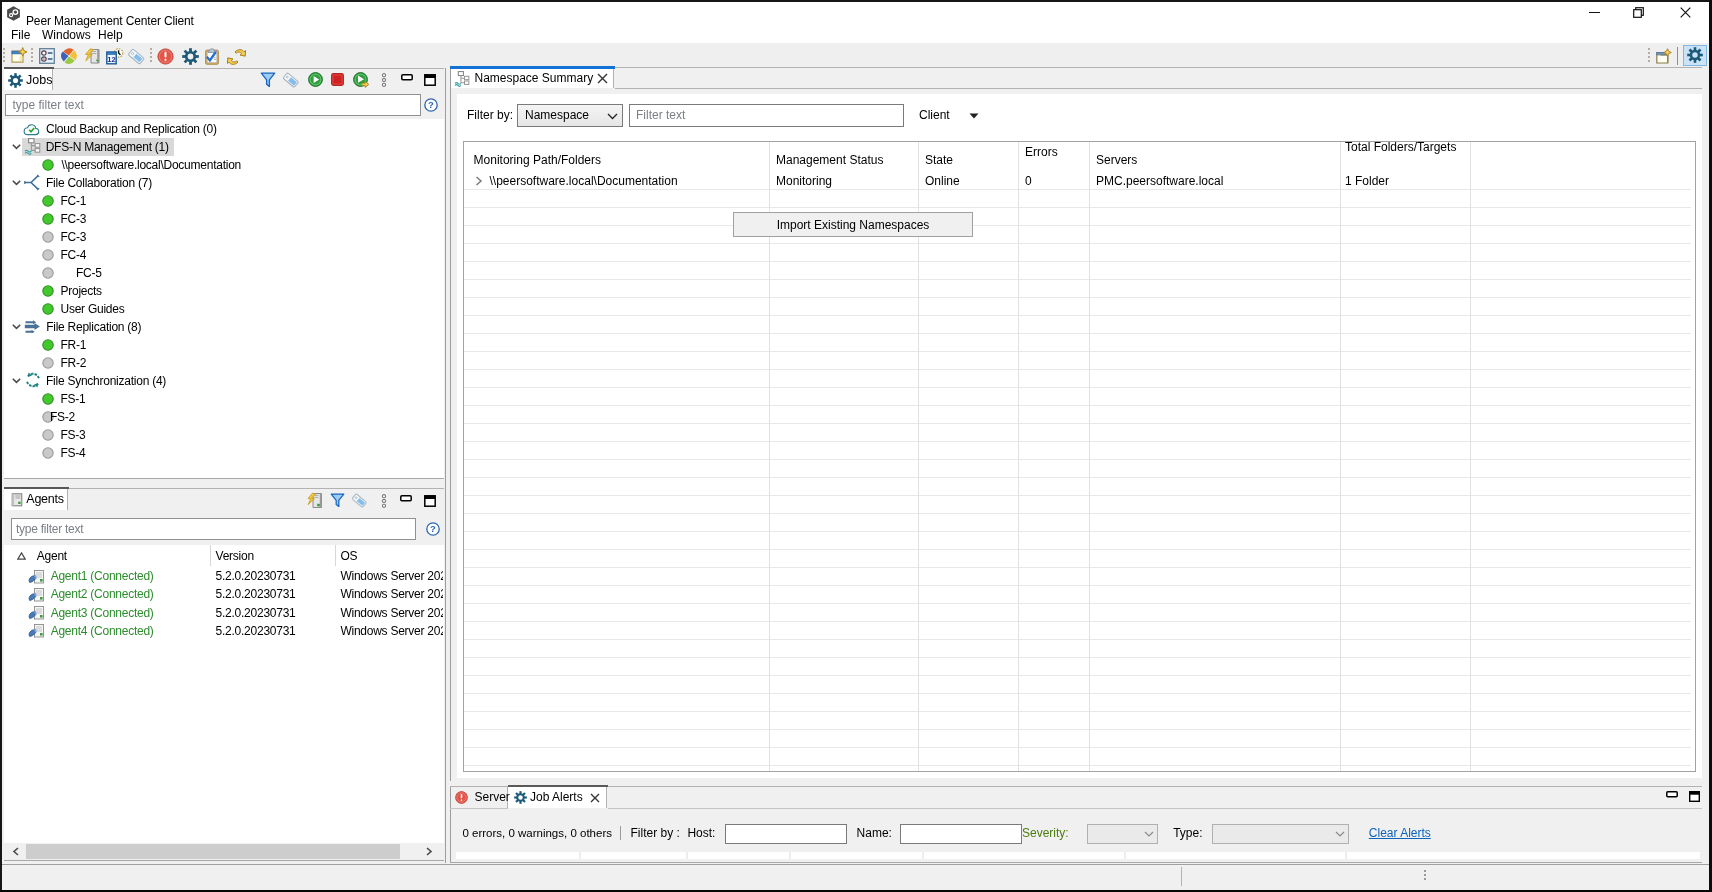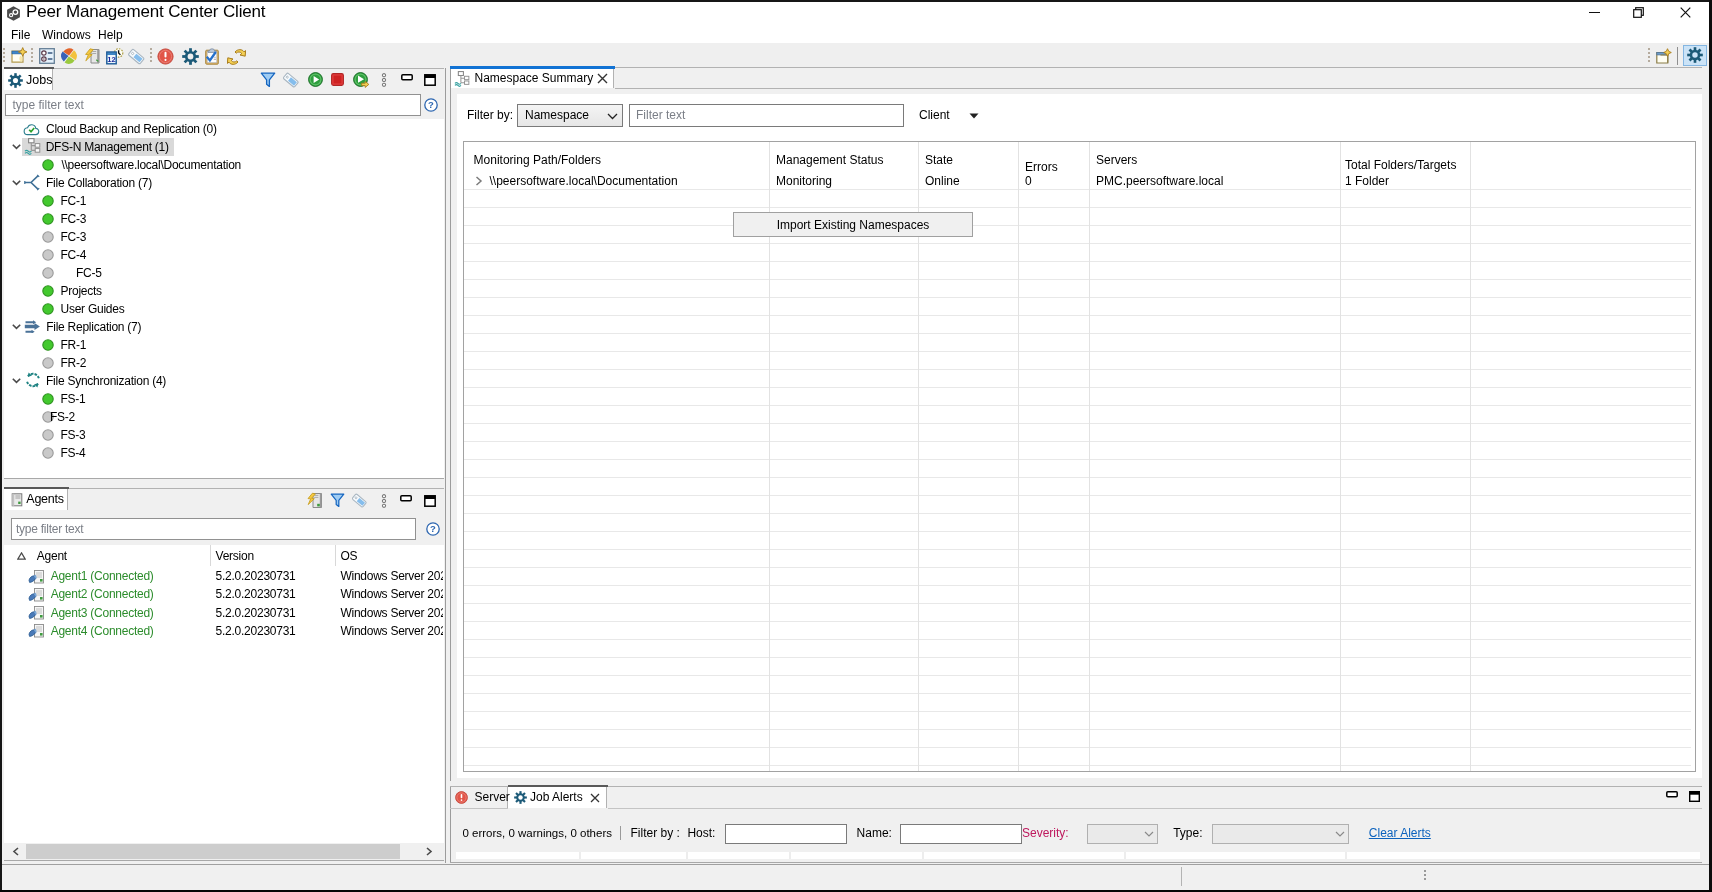--- a/index.html
+++ b/index.html
@@ -12,21 +12,21 @@
 <body>
 
 <div class="a" style="left:2px;top:2px;width:1707px;height:41px;background:#fff"></div>
 <div class="a" style="left:6px;top:6px">
 <svg width="15" height="15" viewBox="0 0 15 15">
       <polygon points="7.5,0.2 13.9,3.8 13.9,11.2 7.5,14.8 1.1,11.2 1.1,3.8" fill="#4b4b4b"></polygon>
       <circle cx="5.1" cy="9.2" r="1.55" fill="none" stroke="#fff" stroke-width="1.15"></circle>
       <circle cx="9.4" cy="6.1" r="2.3" fill="none" stroke="#fff" stroke-width="1.3"></circle>
     </svg>
 </div>
-<div class="t" style="left:26px;top:3px;font-size:17px;letter-spacing:-0.15px">Peer Management Center Client</div>
+<div class="t" style="left:26px;top:12px;font-size:12px;letter-spacing:-0.15px">Peer Management Center Client</div>
 
 <div class="a" style="left:1589px;top:12px;width:11px;height:1.4px;background:#111"></div>
 <div class="a" style="left:1633px;top:7px">
 <svg width="12" height="11" viewBox="0 0 12 11">
       <rect x="2.7" y="0.7" width="7.6" height="7.6" fill="#fff" stroke="#111" stroke-width="1.2"></rect>
       <rect x="0.7" y="2.7" width="7.6" height="7.6" fill="#fff" stroke="#111" stroke-width="1.2"></rect>
     </svg>
 </div>
 <div class="a" style="left:1680px;top:7px">
 <svg width="11" height="11" viewBox="0 0 11 11">
@@ -350,21 +350,21 @@
           <path d="M0.8,0.8 L4.5,4.4 L8.2,0.8" stroke="#4a4a4a" stroke-width="1.6" fill="none"></path>
         </svg>
       </div>
 <div class="a" style="left:24px;top:319px">
 <svg width="17" height="14" viewBox="0 0 17 14">
           <path d="M1.5,2.3 h7.5 v-1 l3.2,2 -3.2,2 v-1 h-7.5 z" fill="#4a7298" stroke="none"></path>
           <path d="M0.8,5.8 h9.7 v-1.9 l5.4,3.6 -5.4,3.6 v-1.9 h-9.7 z" fill="#4a7298"></path>
           <path d="M1.5,11.7 h6 v-1 l3.2,2 -3.2,2 v-1 h-6 z" fill="#4a7298"></path>
         </svg>
 </div>
-<div class="t" style="left:46.2px;top:317.7px">File Replication (7)</div>
+<div class="t" style="left:46.2px;top:317.7px">File Replication (8)</div>
 <div class="a" style="left:41.8px;top:338.7px">
         <svg width="12" height="12" viewBox="0 0 12 12">
           <circle cx="6" cy="6" r="5.2" fill="#43c92e" stroke="#2f9220" stroke-width="1.1"></circle>
         </svg>
       </div>
 <div class="t" style="left:60.5px;top:335.7px">FR-1</div>
 <div class="a" style="left:41.8px;top:356.7px">
         <svg width="12" height="12" viewBox="0 0 12 12">
           <circle cx="6" cy="6" r="5.2" fill="#c9c9c9" stroke="#9a9a9a" stroke-width="1.1"></circle>
         </svg>
@@ -607,23 +607,23 @@
 <div class="a" style="left:768.5px;top:142px;width:1px;height:629px;background:#e2e2e2"></div>
 <div class="a" style="left:918px;top:142px;width:1px;height:629px;background:#e2e2e2"></div>
 <div class="a" style="left:1018px;top:142px;width:1px;height:629px;background:#e2e2e2"></div>
 <div class="a" style="left:1089px;top:142px;width:1px;height:629px;background:#e2e2e2"></div>
 <div class="a" style="left:1339.5px;top:142px;width:1px;height:629px;background:#e2e2e2"></div>
 <div class="a" style="left:1469.5px;top:142px;width:1px;height:629px;background:#e2e2e2"></div>
 
 <div class="t" style="left:473.6px;top:150.5px">Monitoring Path/Folders</div>
 <div class="t" style="left:776px;top:150.5px">Management Status</div>
 <div class="t" style="left:925px;top:150.5px">State</div>
-<div class="t" style="left:1025px;top:158px">Errors</div>
+<div class="t" style="left:1025px;top:143px">Errors</div>
 <div class="t" style="left:1096px;top:150.5px">Servers</div>
-<div class="t" style="left:1345px;top:156px">Total Folders/Targets</div>
+<div class="t" style="left:1345px;top:138px">Total Folders/Targets</div>
 
 <div class="a" style="left:475px;top:175.6px">
       <svg width="8" height="10" viewBox="0 0 8 10">
         <path d="M1.5,1 L6,5 L1.5,9" stroke="#7b7b7b" stroke-width="1.5" fill="none"></path>
       </svg>
     </div>
 <div class="t" style="left:489.5px;top:171.6px">\\peersoftware.local\Documentation</div>
 <div class="t" style="left:776px;top:171.6px">Monitoring</div>
 <div class="t" style="left:925px;top:171.6px">Online</div>
 <div class="t" style="left:1025px;top:171.6px">0</div>
@@ -683,21 +683,21 @@
       </svg>
 </div>
 
 <div class="t" style="left:462.4px;top:823.8px;font-size:11.5px">0 errors, 0 warnings, 0 others</div>
 <div class="a" style="left:620.3px;top:826px;width:1px;height:14px;background:#9a9a9a"></div>
 <div class="t" style="left:630.5px;top:823.8px">Filter by :</div>
 <div class="t" style="left:687.4px;top:823.8px">Host:</div>
 <div class="a" style="left:724.5px;top:824px;width:122px;height:19.5px;background:#fff;border:1px solid #7a7a7a"></div>
 <div class="t" style="left:856.6px;top:823.8px">Name:</div>
 <div class="a" style="left:899.8px;top:824px;width:122px;height:19.5px;background:#fff;border:1px solid #7a7a7a"></div>
-<div class="t" style="left:1022px;top:823.8px;color:#be185d">Severity:</div>
+<div class="t" style="left:1022px;top:823.8px;color:#4d7c0f">Severity:</div>
 <div class="a" style="left:1086.9px;top:824px;width:71px;height:19.5px;background:#eaeaea;border:1px solid #b0b0b0"></div>
 <div class="a" style="left:1144px;top:830.5px">
       <svg width="10" height="7" viewBox="0 0 10 7">
         <path d="M1,1 L5,5 L9,1" stroke="#8a8a8a" stroke-width="1.2" fill="none"></path>
       </svg>
     </div>
 <div class="t" style="left:1173.2px;top:823.8px">Type:</div>
 <div class="a" style="left:1212.3px;top:824px;width:137px;height:19.5px;background:#eaeaea;border:1px solid #b0b0b0"></div>
 <div class="a" style="left:1335px;top:830.5px">
       <svg width="10" height="7" viewBox="0 0 10 7">

